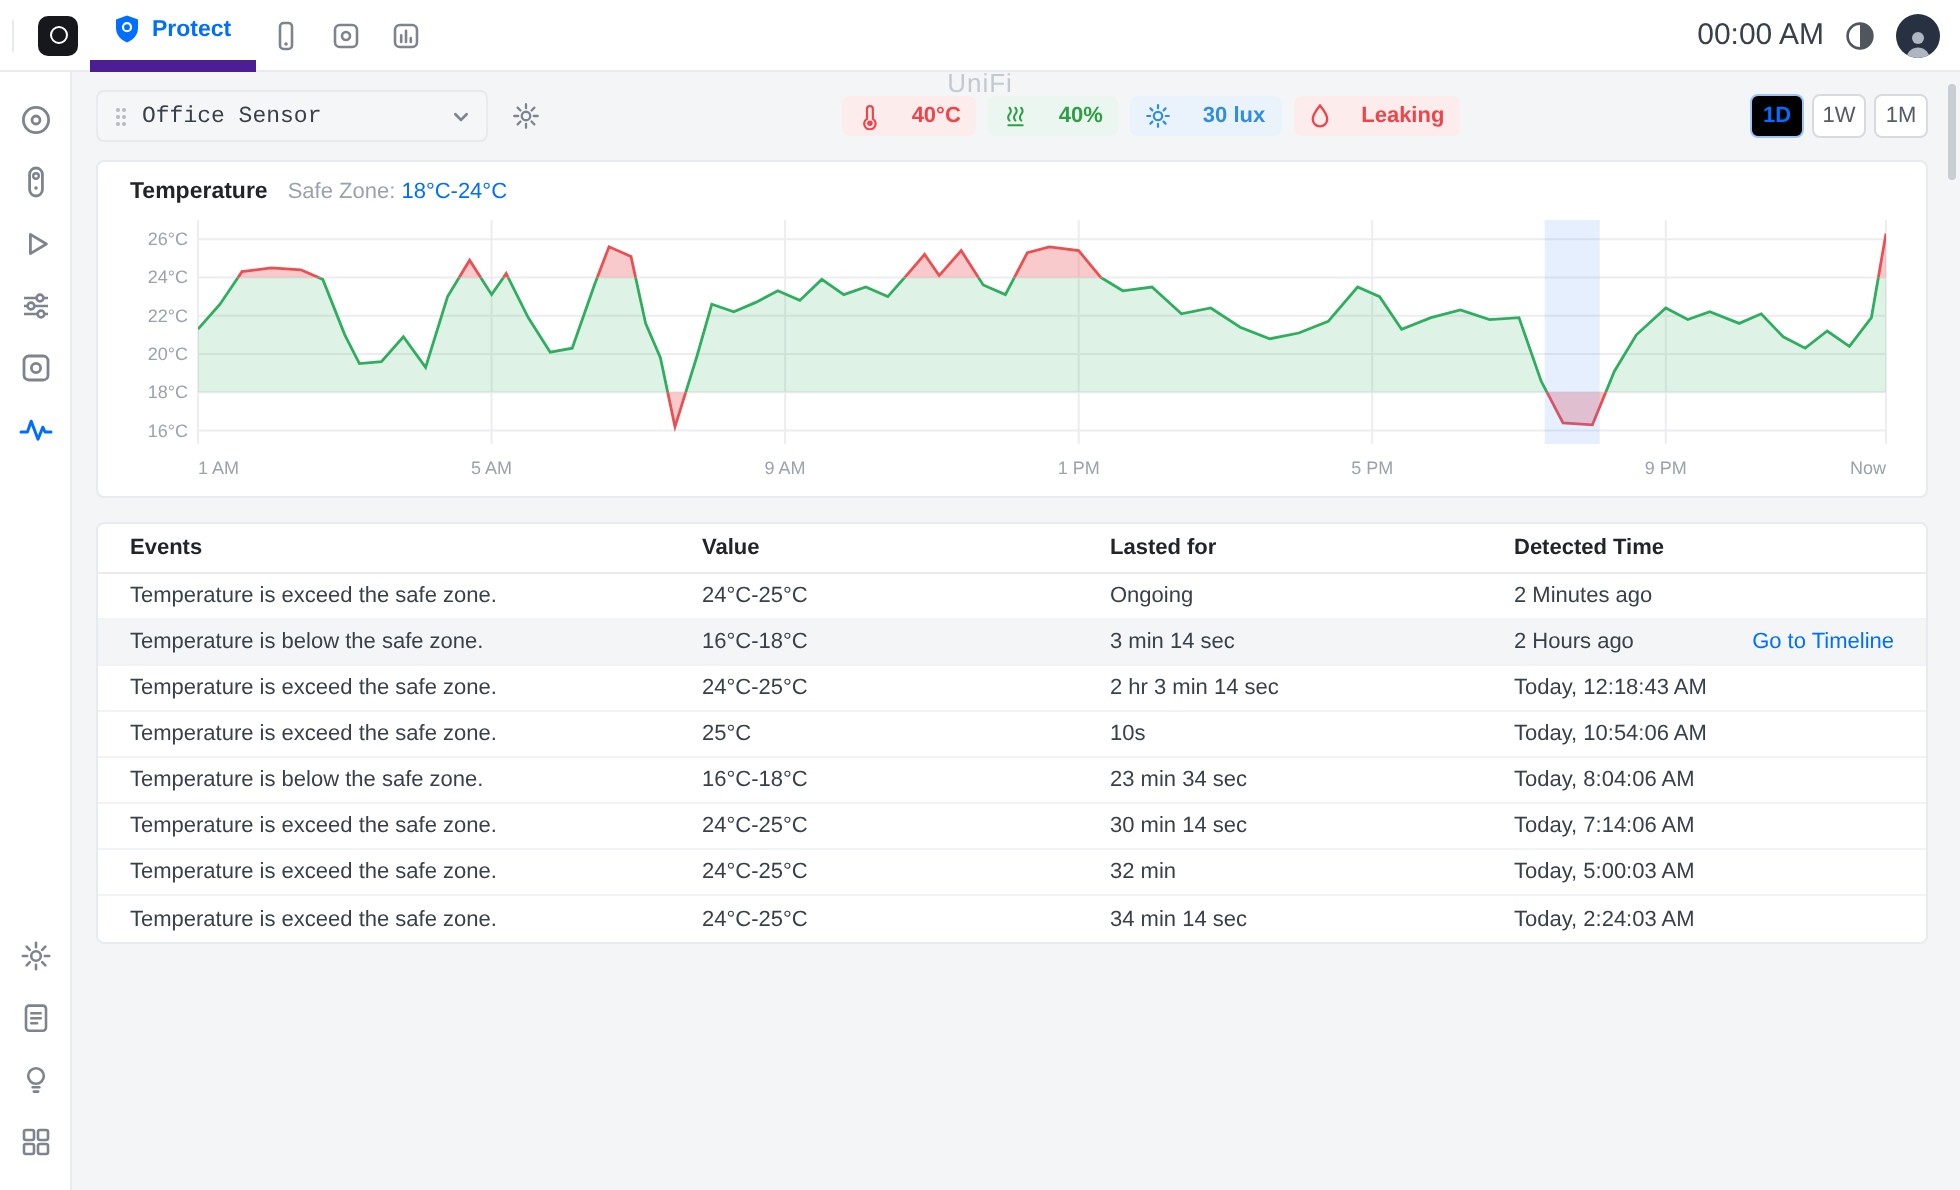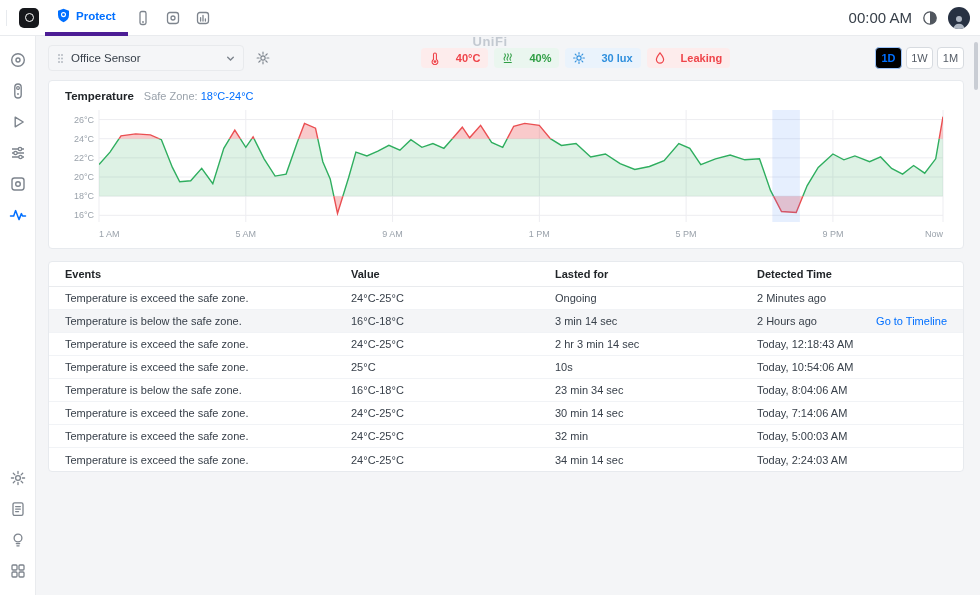--- a/index.html
+++ b/index.html
@@ -9,44 +9,44 @@
   
   .topbar { position:fixed; top:0; left:0; width:980px; height:36px; background:#fff;
     border-bottom:1px solid #e9ebee; display:flex; align-items:center; z-index:20; }
   .site-select { display:flex; align-items:center; gap:6px; padding:0 8px 0 10px; height:36px; cursor:pointer; }
   .site-label { font-size:11px; font-weight:bold; color:#38404a; }
   .divider { width:1px; height:16px; background:#e7eaee; margin:0 6px; }
   .console-tile { width:20px; height:20px; border-radius:5px; background:#16181c; display:flex;
     align-items:center; justify-content:center; margin:0 6px; cursor:pointer; }
   .console-tile .ring { width:9px; height:9px; border:1.5px solid #fff; border-radius:50%; display:block; }
   .app-tab { height:36px; display:flex; align-items:center; gap:6px; padding:0 12px;
-    border-bottom:4px solid #4c1d95; color:#006fff; font-size:11.5px; font-weight:bold; cursor:pointer; }
+    border-bottom:6px solid #4c1d95; color:#006fff; font-size:11.5px; font-weight:bold; cursor:pointer; }
   .app-icon { width:30px; height:36px; display:flex; align-items:center; justify-content:center;
     color:#7d848d; cursor:pointer; }
-  .brand { position:absolute; left:50%; transform:translateX(-50%); font-size:13px; font-weight:bold;
+  .brand { position:absolute; left:50%; transform:translateX(-50%); font-size:13px; font-weight:normal;
     color:#c3c9d1; letter-spacing:0.5px;margin-top:47px; }
   .topbar-right { margin-left:auto; display:flex; align-items:center; gap:10px; padding-right:10px; }
   .clock { font-size:15px; color:#38404a; }
   .theme { color:#50565e; cursor:pointer; display:flex; }
   .avatar { width:22px; height:22px; border-radius:50%; background:#273142; overflow:hidden;
     display:flex; align-items:flex-end; justify-content:center; cursor:pointer; }
 
   
   .sidebar { position:fixed; top:36px; left:0; bottom:0; width:36px; background:#fff;
     border-right:1px solid #e9ebee; display:flex; flex-direction:column; align-items:center;
     padding:15px 0; gap:13px; z-index:10; }
   .side-icon { width:18px; height:18px; color:#7d848d; cursor:pointer; display:flex; }
   .side-icon.active { color:#006fff; }
   .side-spacer { flex:1; }
 
   
   .content { position:absolute; left:36px; top:36px; width:944px; }
   .toolbar { display:flex; align-items:center; padding:9px 16px 9px 12px; }
   .sensor-select { display:flex; align-items:center; gap:7px; height:26px; width:196px;
-    background:#f5f6f8; border:1px solid #e8eaed; border-radius:4px; padding:0 8px; cursor:pointer; }
+    background:#f5f6f8; border:1px solid #e8eaed; border-radius:4px; padding:0 8px; cursor:pointer;font-family:Liberation Mono, monospace; }
   .sensor-select .val { font-size:11.5px; color:#38404a; flex:1; }
   .gear-btn { width:26px; height:26px; border:none; background:transparent; color:#7d848d;
     display:flex; align-items:center; justify-content:center; margin-left:6px; cursor:pointer; }
   .badges { display:flex; gap:6px; margin:0 auto; }
   .badge { display:inline-flex; align-items:center; gap:16px; height:20px; padding:0 8px;
     border-radius:4px; font-size:11px; font-weight:bold; cursor:default; }
   .ranges { display:flex; gap:4px; }
   .range { width:27px; height:22px; border:1px solid #d7dbe0; border-radius:4px; background:#fff;
     font-size:11px; color:#555c66; font-family:inherit; cursor:pointer; }
   .range.active { background:#000000; border-color:#9cc4fb; color:#006fff; font-weight:bold; }

